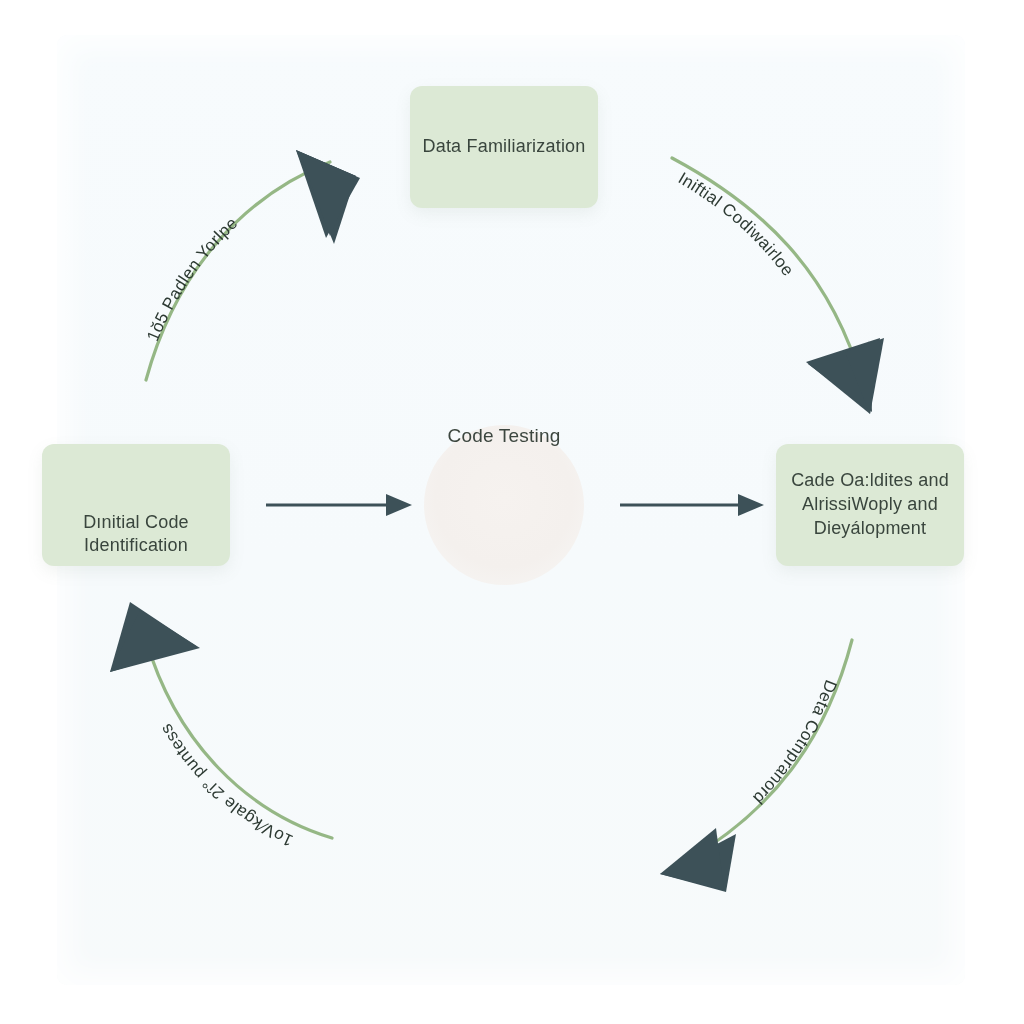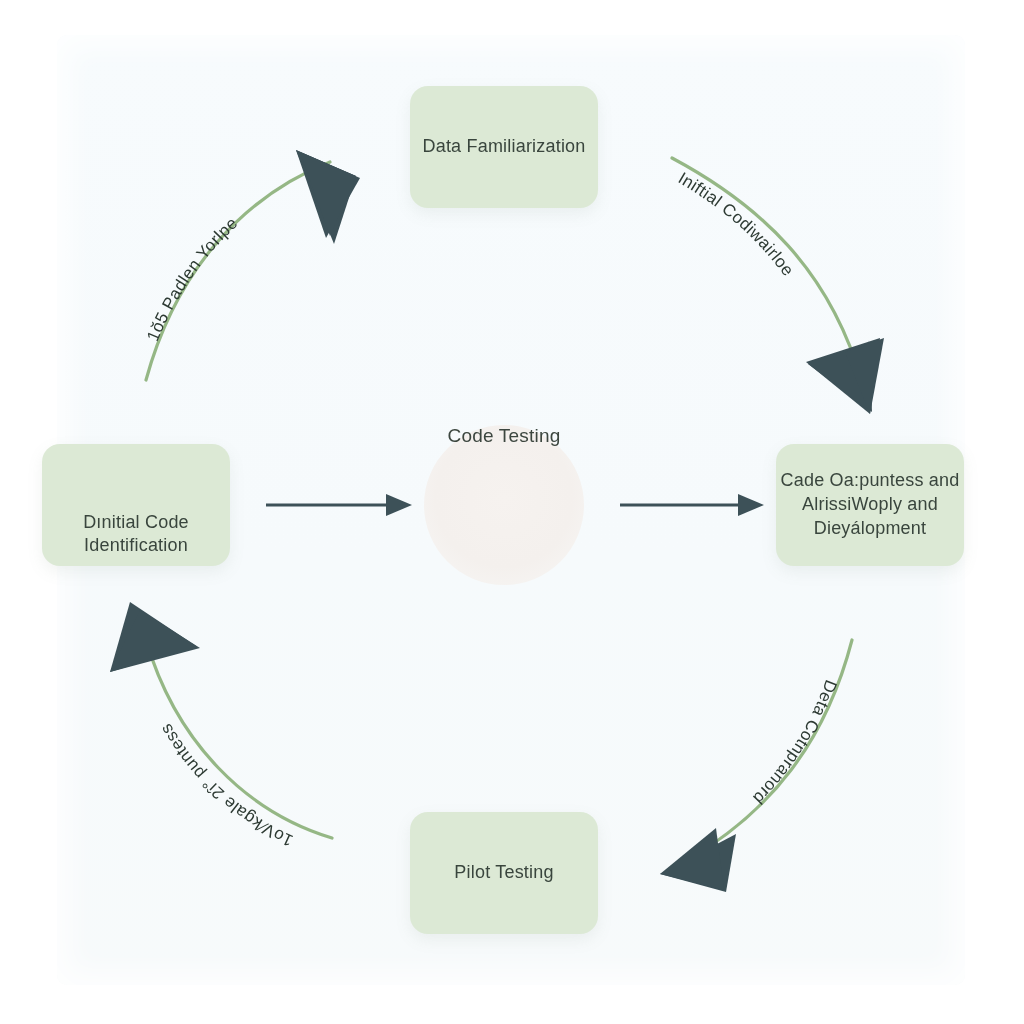--- a/index.html
+++ b/index.html
@@ -44,21 +44,21 @@
     width: 1024px;
     height: 1024px;
     overflow: visible;
   }
 
   
   .node {
     position: absolute;
     box-sizing: border-box;
     background: #dce9d5;
-    border-radius: 18px;
+    border-radius: 12px;
     display: flex;
     align-items: center;
     justify-content: center;
     text-align: center;
     color: #39453d;
     font-size: 18px;
     line-height: 1.32;
     letter-spacing: 0.2px;
     padding: 8px 0;
     box-shadow: 0 6px 16px rgba(120,140,120,0.10);
@@ -147,28 +147,25 @@
     <text class="curve-label">
       <textPath href="#p-top-left" startOffset="14%">1ŏ5 Padlen Yorlpe</textPath>
     </text>
   </svg>
 
   <div class="node" id="node-top">
     <span class="node-text">Data Familiarization</span>
   </div>
 
   <div class="node" id="node-right">
-    <span class="node-text">Cade Oa:puntess and
+    <span class="node-text">Cade Oa:ldites and
 AlrissiWoply and
 Dieyálopment</span>
   </div>
 
-  <div class="node" id="node-bottom">
-    <span class="node-text">Pilot Testing</span>
-  </div>
 
   <div class="node" id="node-left">
     <span class="node-text">Dınitial Code
 Identification</span>
   </div>
 
   <div id="center-node">
     <span>Code Testing</span>
   </div>
 

